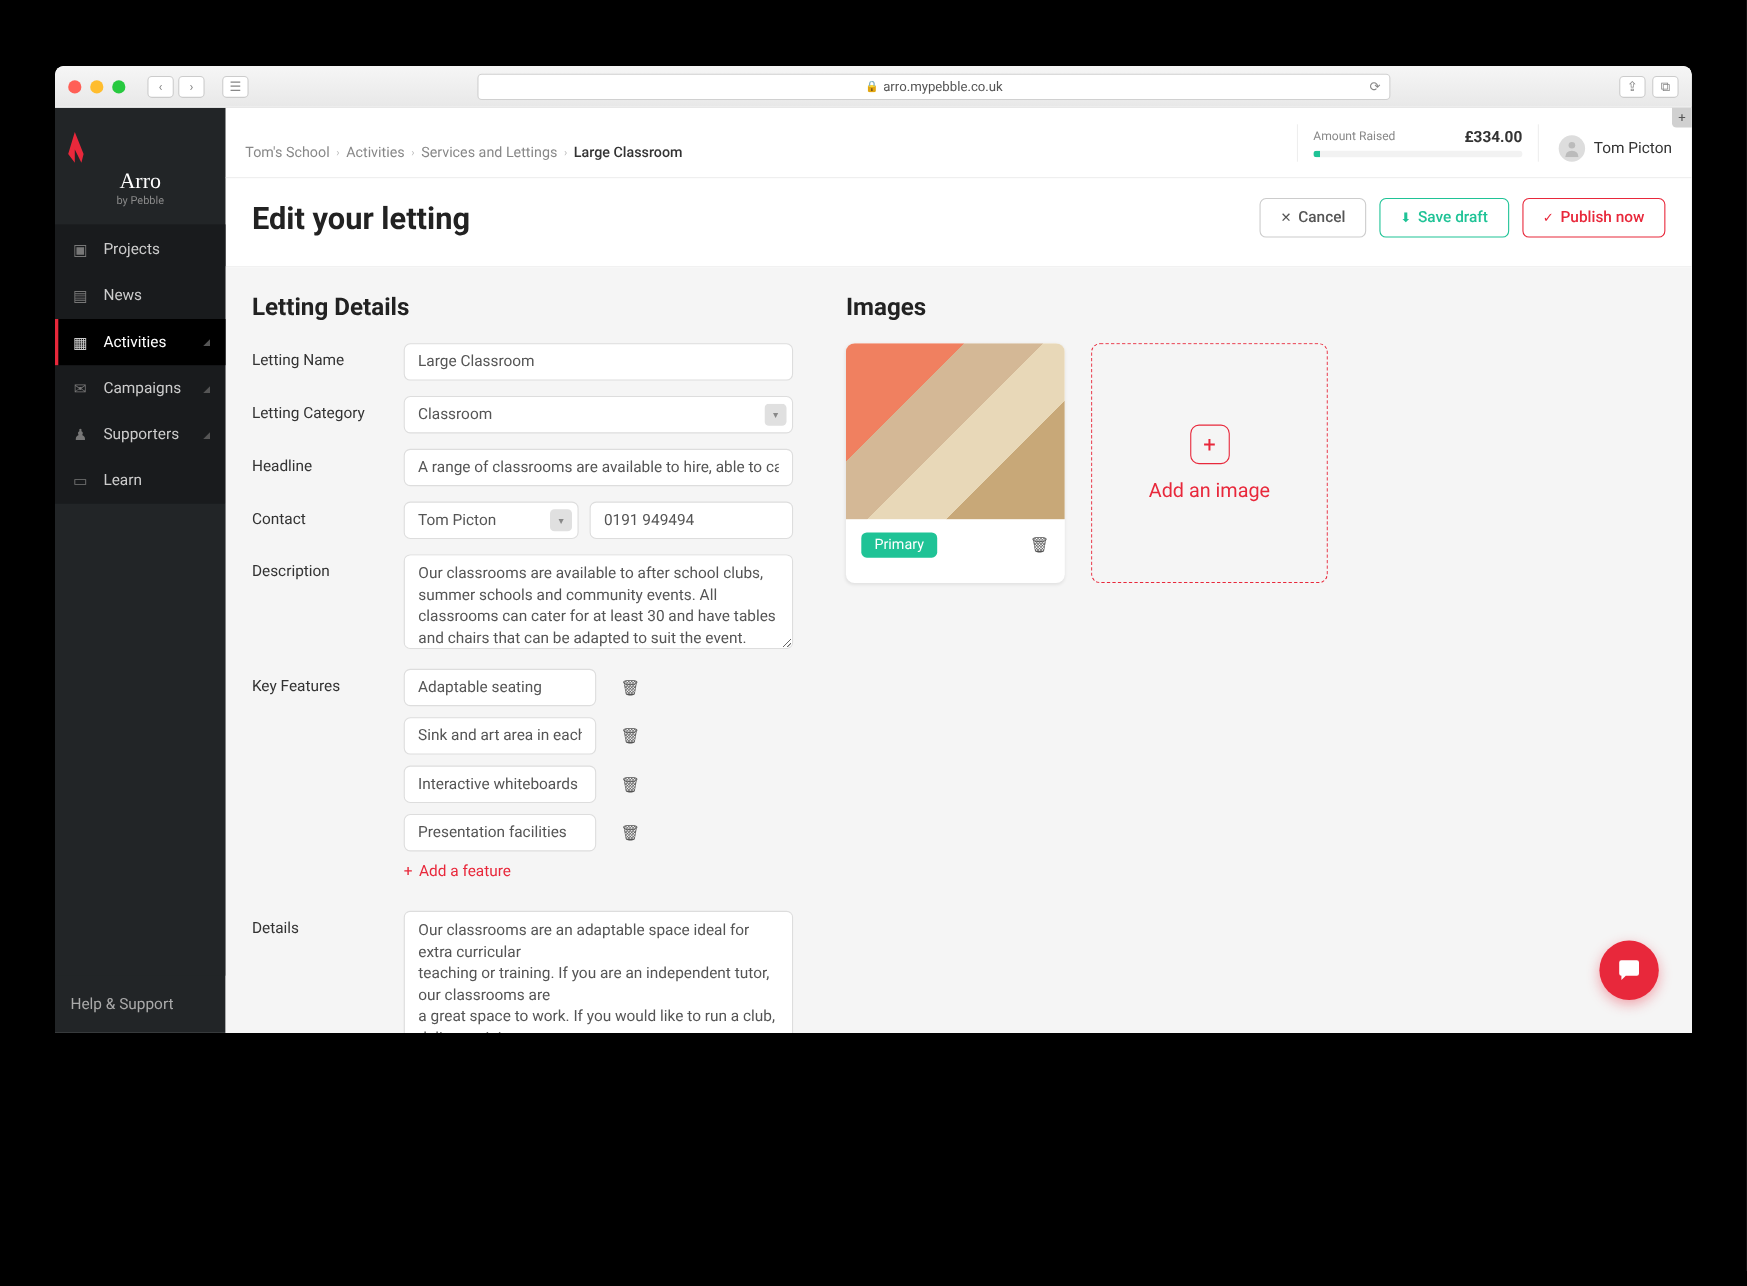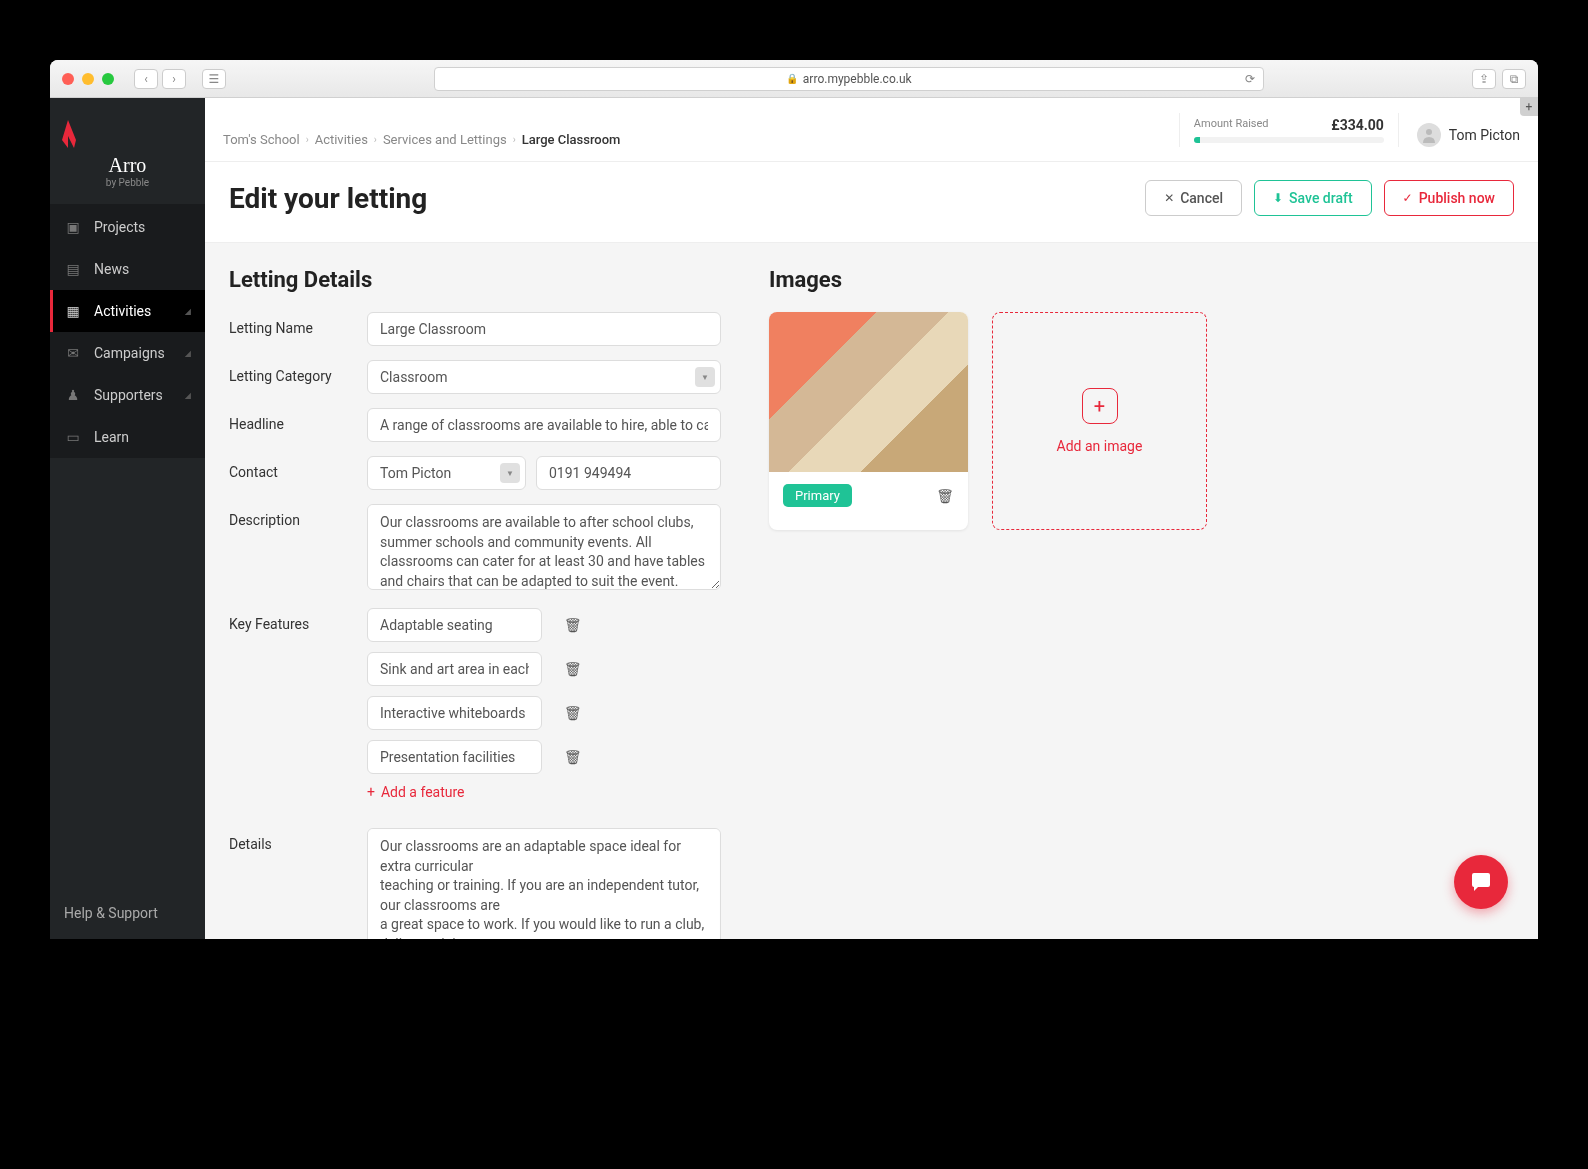--- a/index.html
+++ b/index.html
@@ -82,21 +82,21 @@
 .trash-icon { color:#555; cursor:pointer; font-size:14px;}
 .add-feature { color:#e8283b; font-size:14px; cursor:pointer; display:flex; align-items:center; gap:6px; margin-top:6px;}
 
 .images-grid { display:flex; gap:24px; }
 .image-card { width: 199px; background:#fff; border-radius:8px; overflow:hidden; box-shadow: 0 1px 3px rgba(0,0,0,0.08);}
 .image-preview { height:160px; background: linear-gradient(135deg,#f08060 0%, #f08060 30%, #d4b896 30%, #d4b896 50%, #e8d8b8 50%, #e8d8b8 70%, #c8a878 70%); position:relative;}
 .image-footer { padding: 12px 14px; display:flex; align-items:center; justify-content:space-between;}
 .badge { background:#1fc396; color:#fff; padding:4px 12px; border-radius:5px; font-size:13px;}
 .add-image-box { width: 215px; height:218px; border: 1.5px dashed #e8283b; border-radius:8px; display:flex; flex-direction:column; align-items:center; justify-content:center; color:#e8283b; cursor:pointer; background:none;}
 .add-image-plus { width:36px; height:36px; border:1.5px solid #e8283b; border-radius:8px; display:flex; align-items:center; justify-content:center; font-size:20px; margin-bottom:14px;}
-.add-image-label { font-size:14px;}
+.add-image-label { font-size:18px;}
 
 .chat-fab { position:absolute; right:30px; bottom:30px; width:54px; height:54px; border-radius:50%; background:#e8283b; display:flex; align-items:center; justify-content:center; color:#fff; cursor:pointer; box-shadow:0 4px 12px rgba(232,40,59,0.4);}
 
 svg { display:block; }
 </style>
 </head>
 <body>
 
 <div class="macbook-frame">
 <div class="browser-window">

